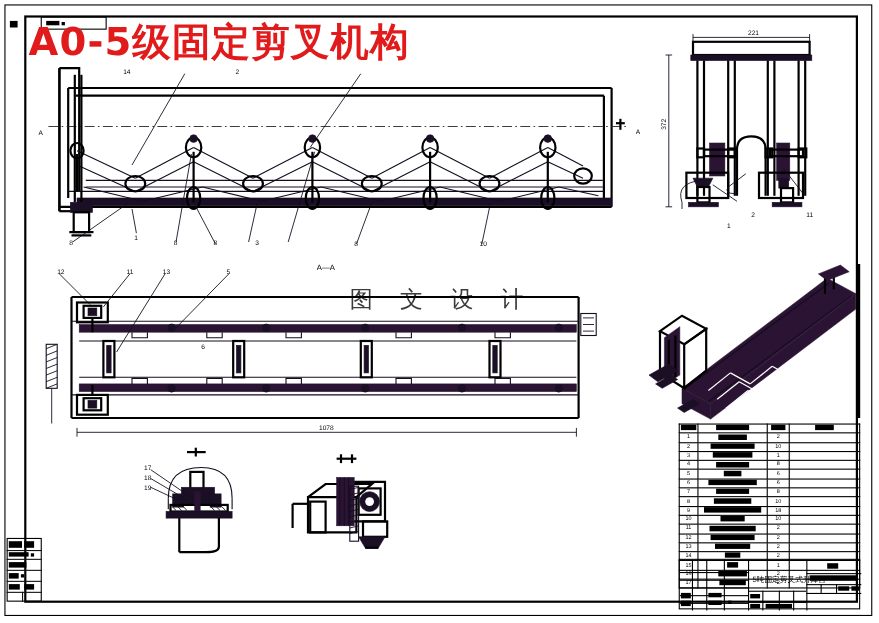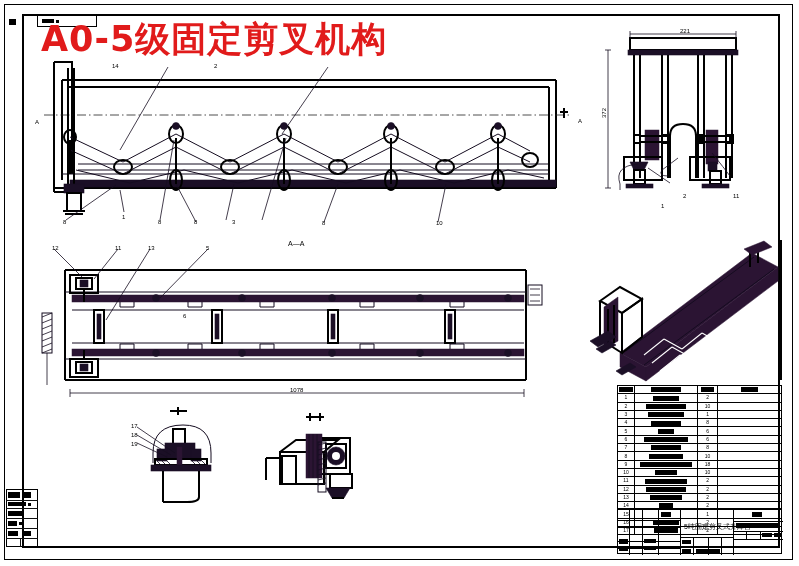--- a/index.html
+++ b/index.html
@@ -11,21 +11,21 @@
   .outer-border{position:absolute;left:4px;top:4px;width:789px;height:556px;
                 border:1px solid #000;box-sizing:border-box;}
   .inner-border{position:absolute;left:22px;top:14px;width:758px;height:534px;
                 border:2px solid #000;box-sizing:border-box;}
 
   
   .corner-dot{position:absolute;width:7px;height:6px;background:#000;}
   .margin-strip{position:absolute;border:1px solid #000;box-sizing:border-box;}
 
   
-  #main-title{position:absolute;left:41px;top:22px;
+  #main-title{position:absolute;left:26px;top:22px;
       font-family:"DejaVu Sans","Liberation Sans",sans-serif;
       font-size:35px;font-weight:bold;color:#e11b1b;letter-spacing:1px;
       white-space:nowrap;line-height:1;}
 
   
   #watermark{position:absolute;left:318px;top:258px;font-size:21px;color:#3b3b3b;
       letter-spacing:9px;font-family:"DejaVu Serif","Liberation Serif",serif;
       white-space:nowrap;}
 
   
@@ -86,20 +86,21 @@
   <div class="blk" style="left:8px;top:521px;width:9px;height:5px;"></div>
   <div class="blk" style="left:19px;top:522px;width:3px;height:3px;"></div>
   <div class="ln lnh" style="left:6px;top:528px;width:32px;"></div>
   <div class="blk" style="left:8px;top:531px;width:10px;height:5px;"></div>
   <div class="blk" style="left:22px;top:531px;width:9px;height:5px;"></div>
   <div class="ln lnh" style="left:6px;top:538px;width:32px;"></div>
   <div class="ln lnv" style="left:20px;top:538px;height:9px;"></div>
 
   <div id="main-title">A0-5级固定剪叉机构</div>
 
+  <div id="watermark">图 文 设 计</div>
 
   <svg width="560" height="185" style="left:48px;top:52px;">
 
     <path class="stroke2" d="M6,10 L6,140 L6,140"></path>
     <path class="stroke2" d="M6,10 L24,10 L24,122"></path>
     <path class="stroke2" d="M6,136 L508,136"></path>
     <path class="stroke2" d="M14,28 L508,28"></path>
     <path class="stroke2" d="M14,28 L14,128"></path>
     <path class="stroke2" d="M21,35 L501,35"></path>
     <path class="stroke2" d="M501,35 L501,128"></path>

